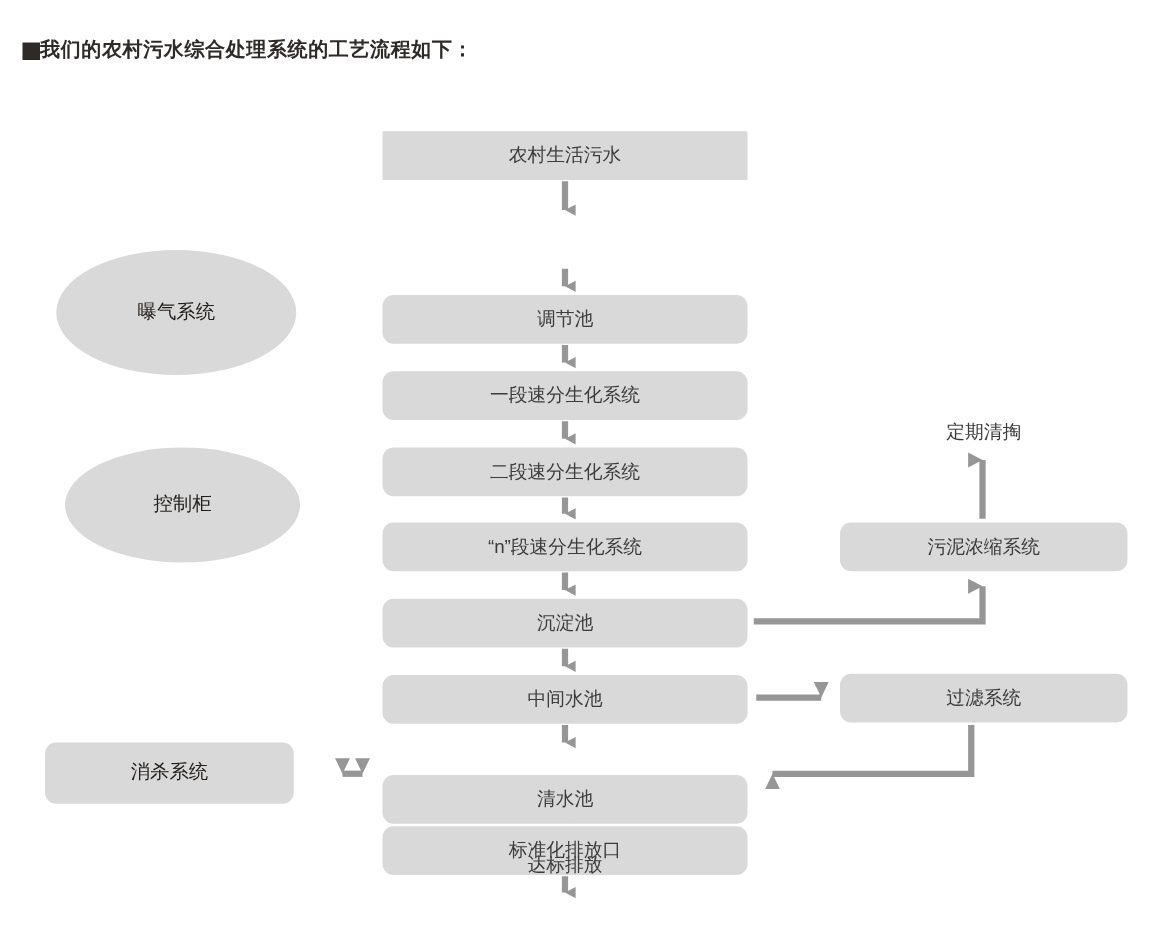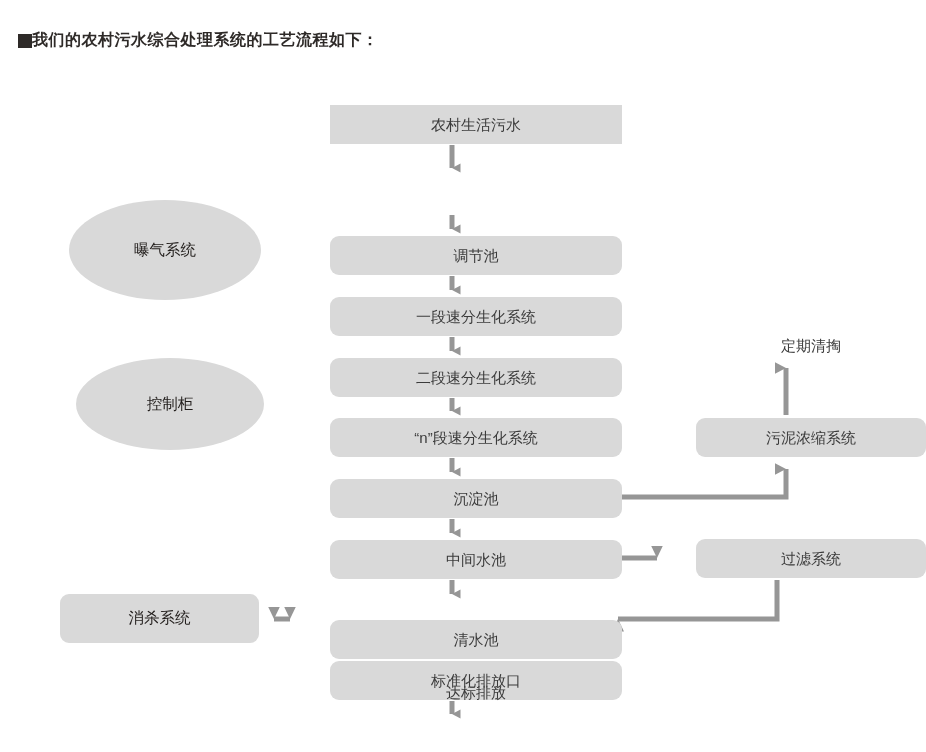--- a/index.html
+++ b/index.html
@@ -62,21 +62,20 @@
     position: absolute;
     box-sizing: border-box;
     display: flex;
     align-items: center;
     justify-content: center;
     text-align: center;
     background: #d9d9d9;
     color: #3b3b3b;
     font-size: 15px;
     line-height: 1.2;
-    margin-left: 24px;
   }
   .node.rounded   { border-radius: 9px; }
   .node.square    { border-radius: 0; }
   .node.ellipse   { border-radius: 50%; }
   .node.bold      { font-weight: normal; color: #211d1b; font-size: 15.5px; }
   .node.plain {
     background: transparent;
     color: #3b3b3b;
     font-size: 15px;
   }

